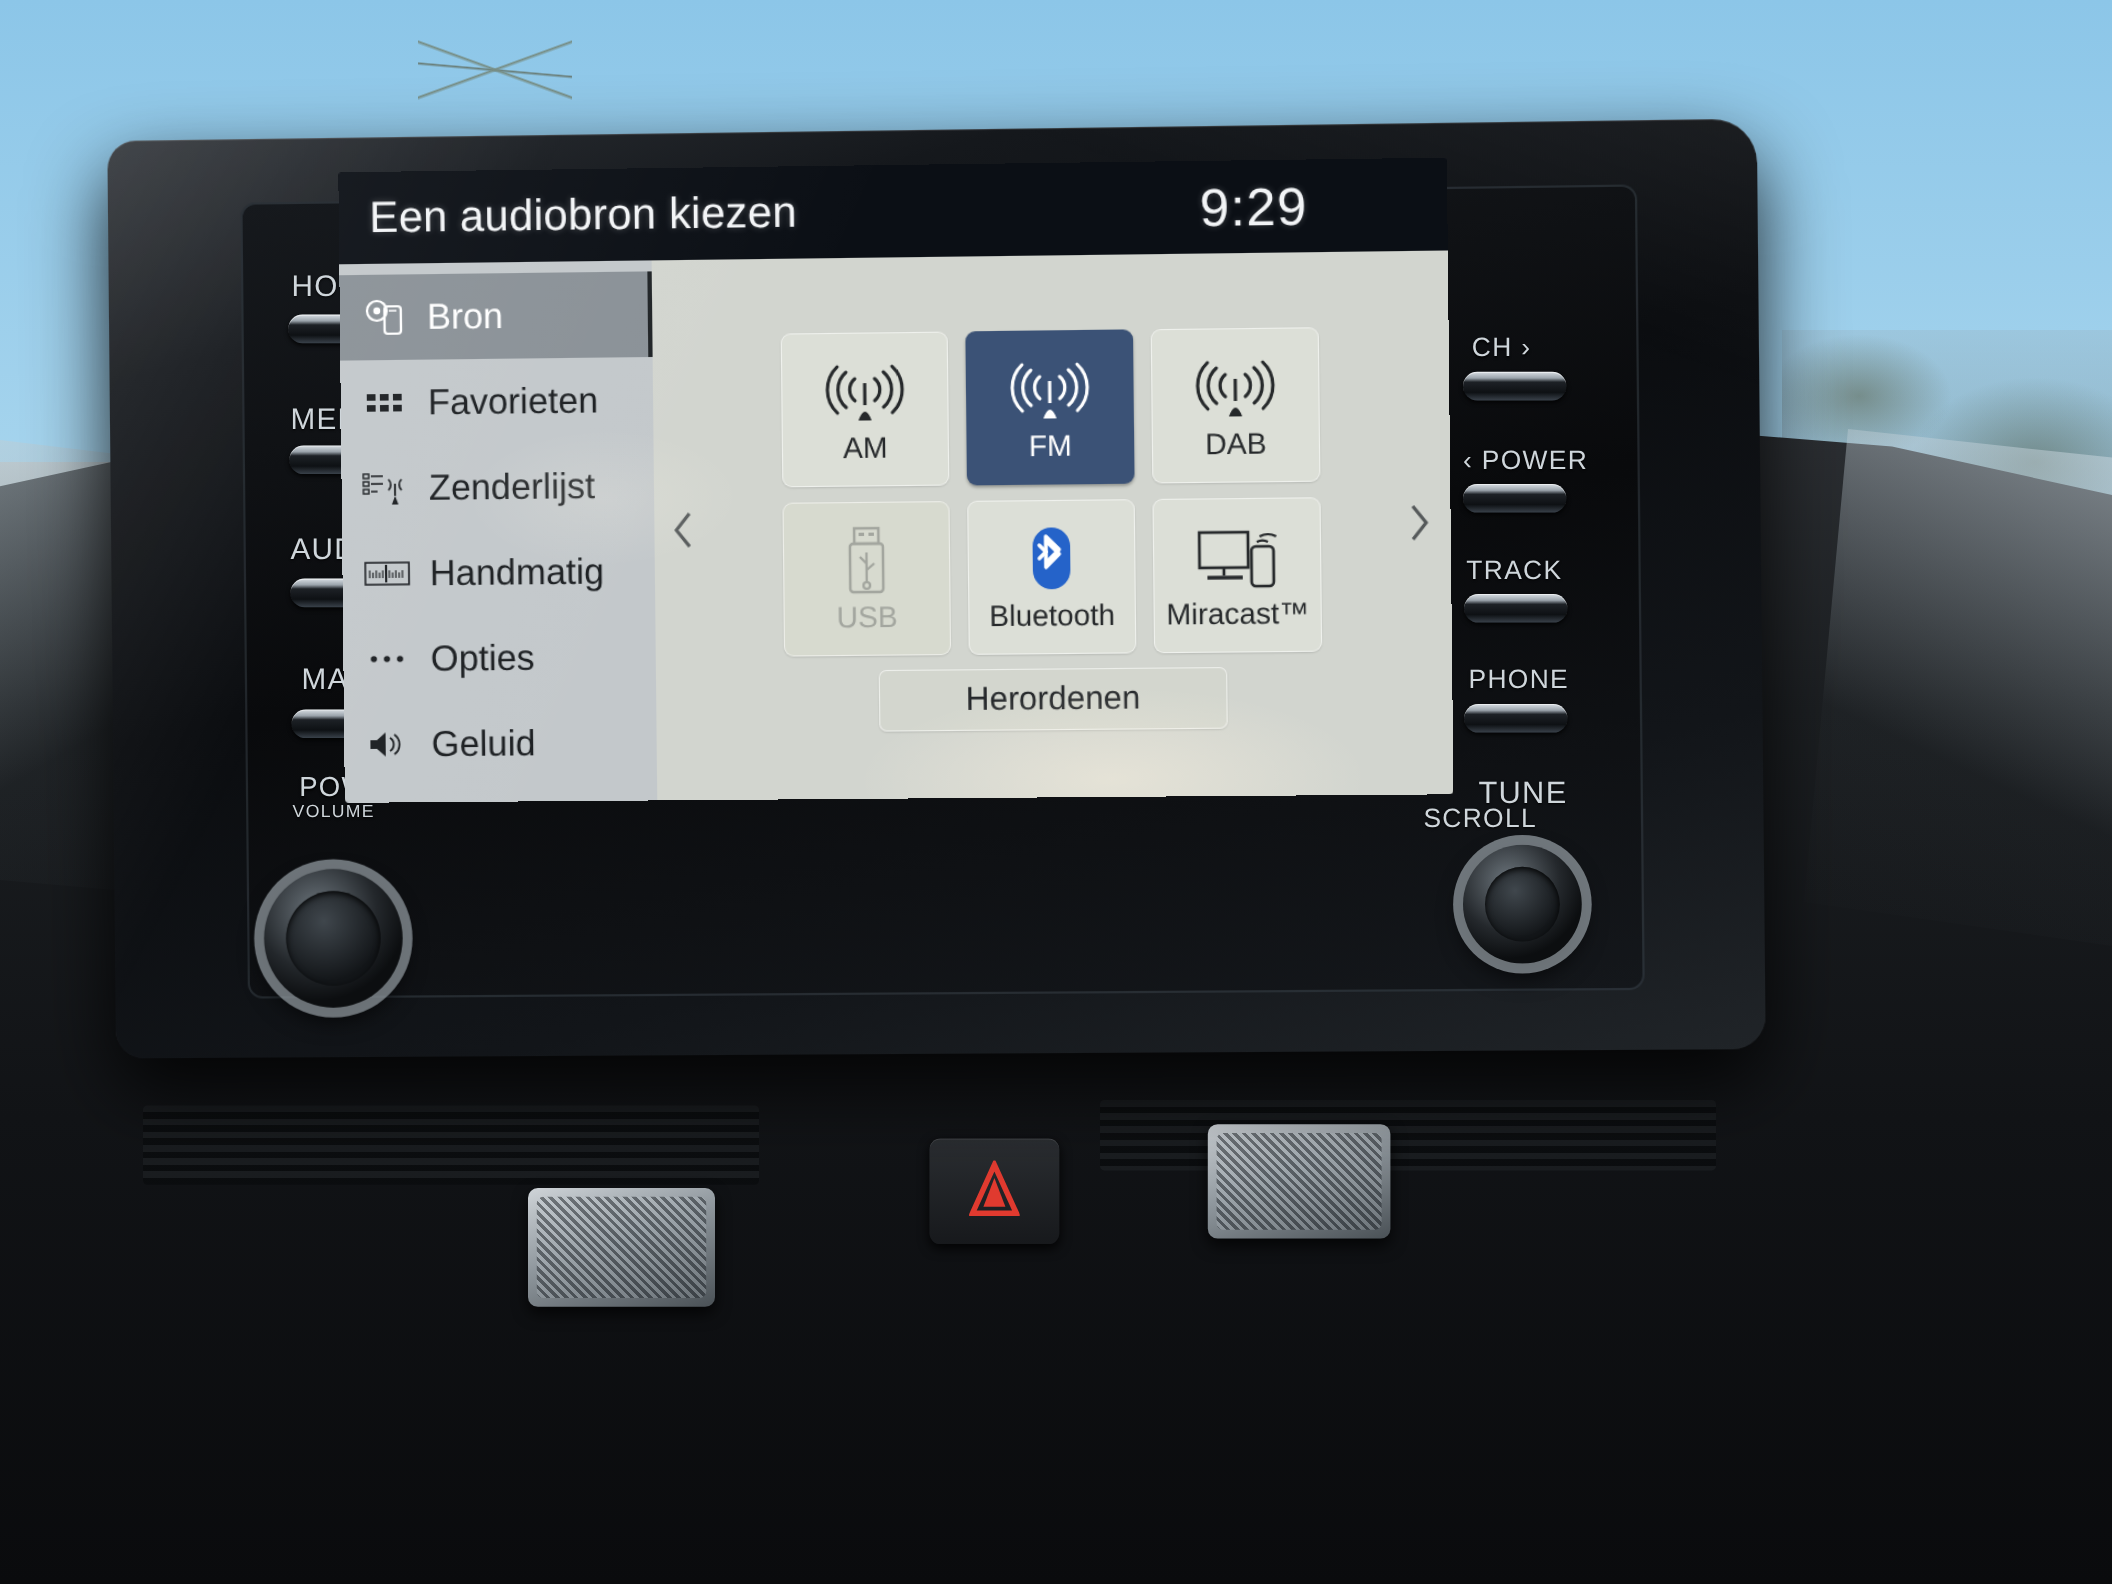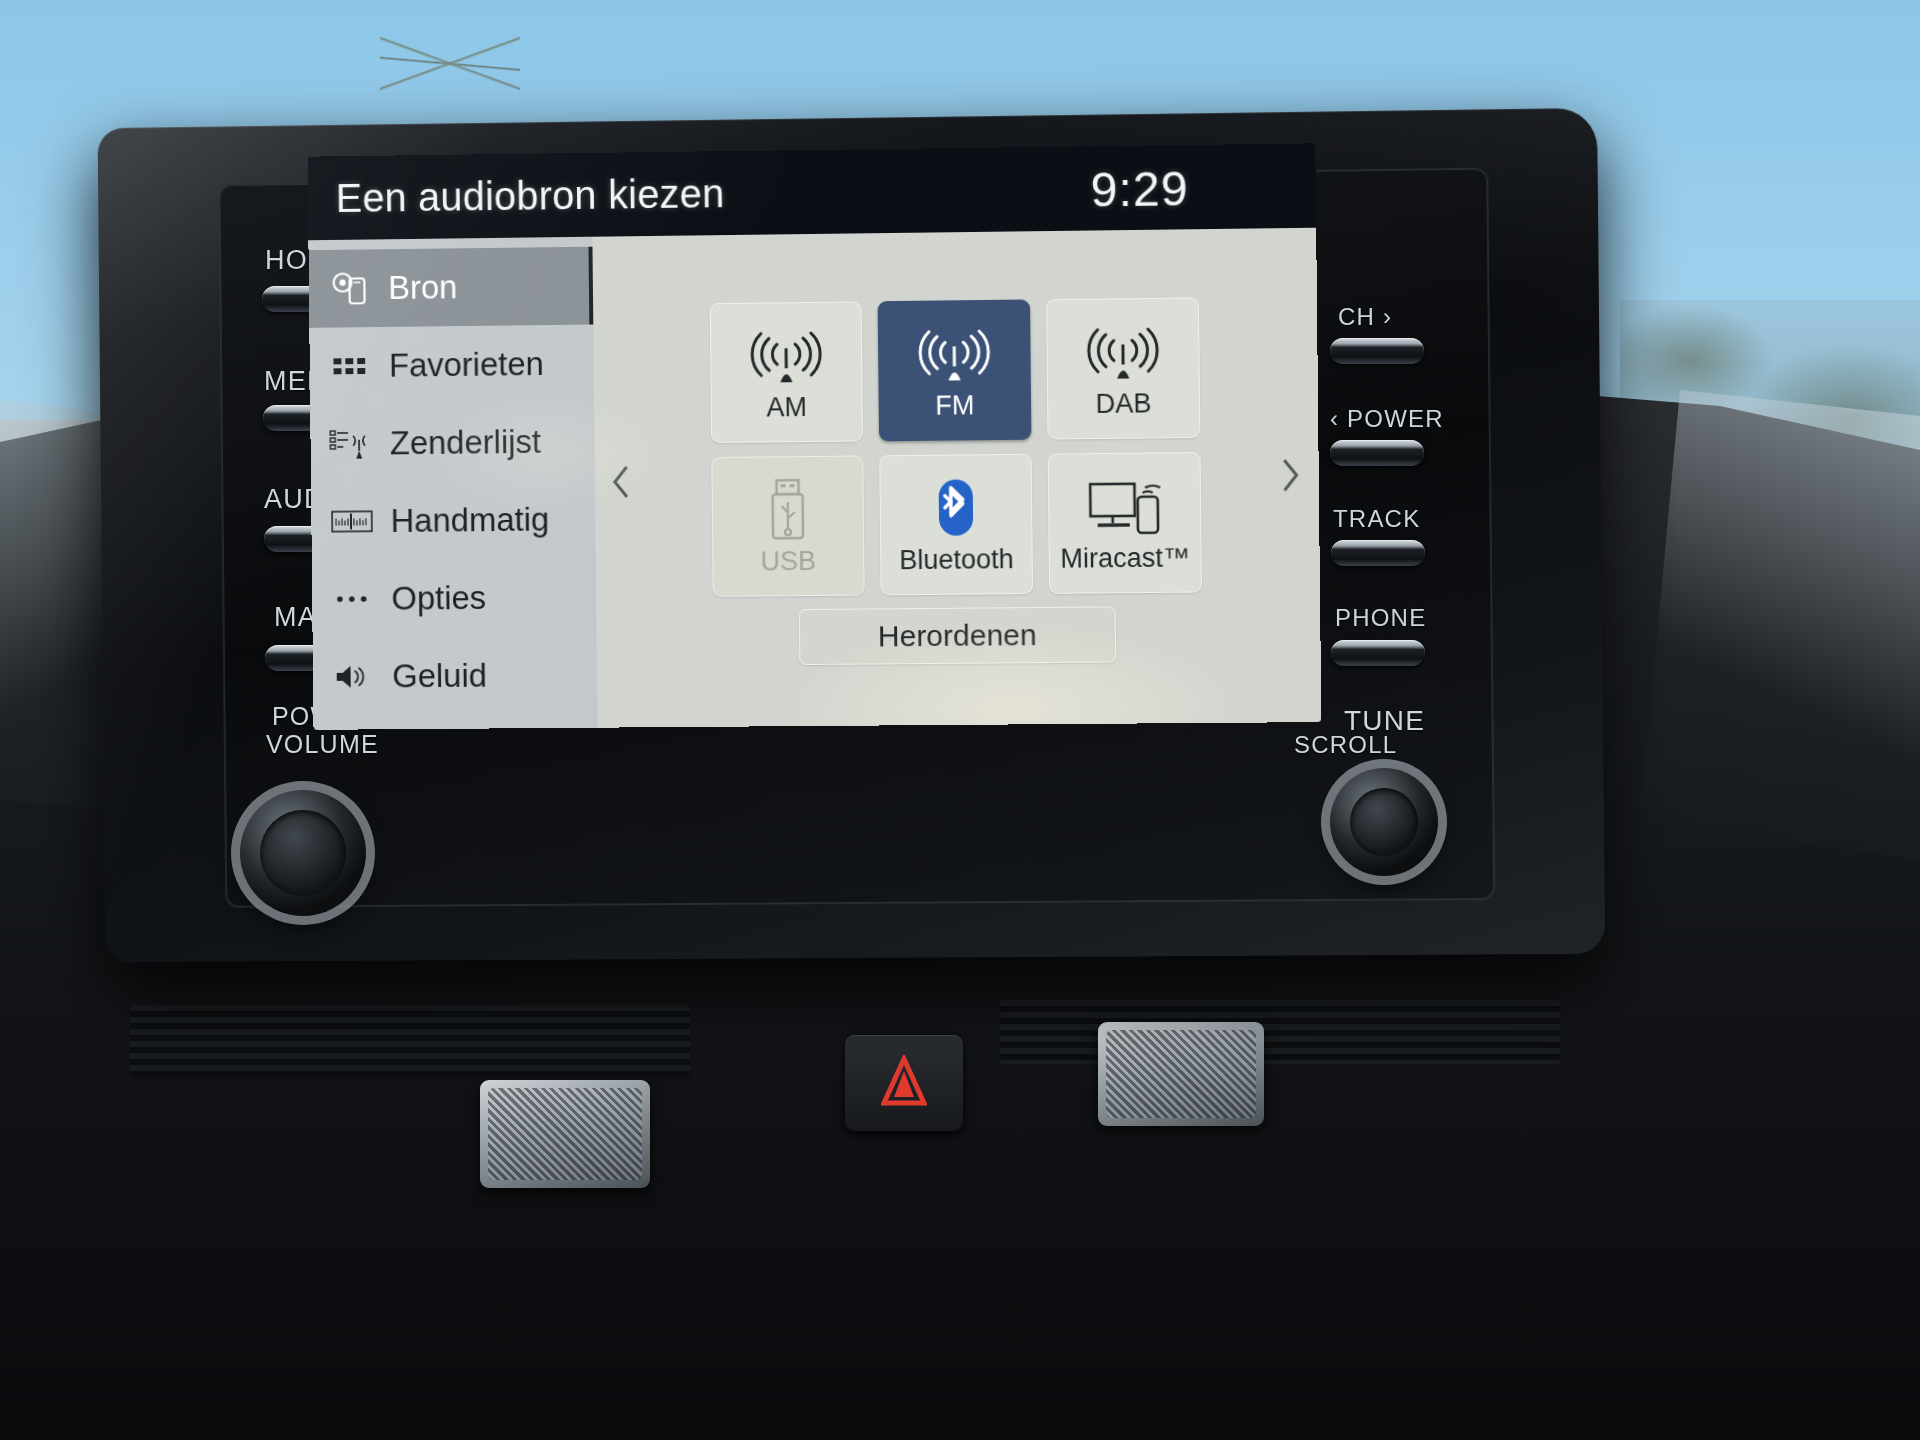--- a/index.html
+++ b/index.html
@@ -263,21 +263,21 @@
 <div class="hb-label" style="left:264px;top:366px;">MENU</div>
 <div class="hb-key" style="left:263px;top:405px;"></div>
 
 <div class="hb-label" style="left:264px;top:484px;">AUDIO</div>
 <div class="hb-key" style="left:264px;top:526px;"></div>
 
 <div class="hb-label" style="left:274px;top:602px;">MAP</div>
 <div class="hb-key" style="left:265px;top:645px;"></div>
 
 <div class="hb-label" style="left:272px;top:702px;font-size:25px;">POWER</div>
-<div class="hb-label" style="left:266px;top:730px;font-size:25px;">VOLUME</div>
+<div class="hb-label" style="left:266px;top:730px;font-size:16px;">VOLUME</div>
 <div class="knob" style="left:240px;top:790px;"></div>
 
 <div class="hb-label" style="left:1338px;top:303px;font-size:24px;">CH ›</div>
 <div class="hb-key" style="left:1330px;top:338px;"></div>
 
 <div class="hb-label" style="left:1330px;top:405px;font-size:24px;">‹ POWER</div>
 <div class="hb-key" style="left:1330px;top:440px;"></div>
 
 <div class="hb-label" style="left:1333px;top:505px;font-size:24px;">TRACK</div>
 <div class="hb-key" style="left:1331px;top:540px;"></div>

